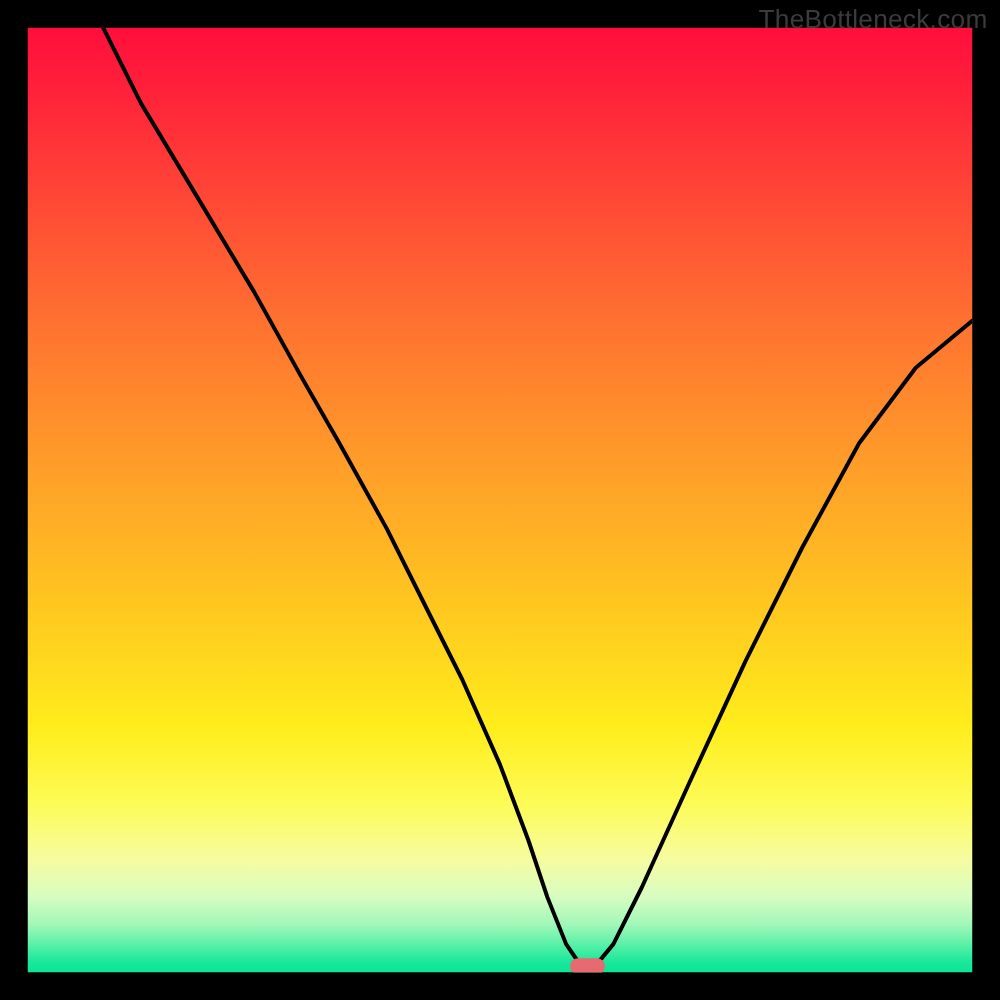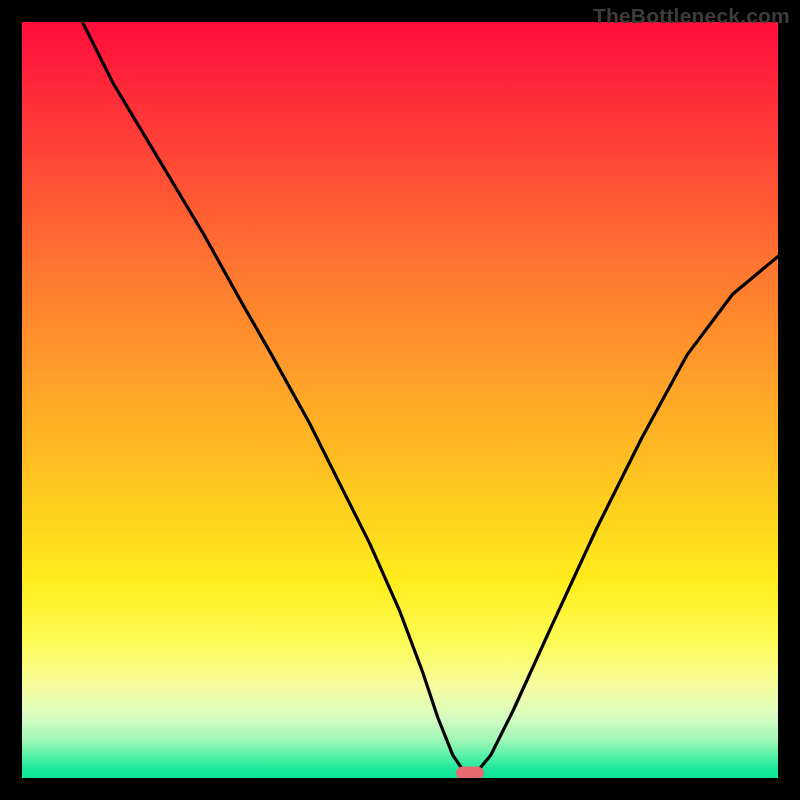--- a/index.html
+++ b/index.html
@@ -17,21 +17,21 @@
     height: 800px;
     background: #000;
   }
   .watermark {
     position: absolute;
     top: 4px;
     right: 10px;
     color: #3c3c3c;
     font-size: 21px;
     letter-spacing: 0.2px;
-    font-weight: 700;
+    font-weight: 400;
     z-index: 20;
   }
   .plot-area {
     position: absolute;
     left: 22px;
     top: 22px;
     width: 756px;
     height: 756px;
     overflow: hidden;
   }

